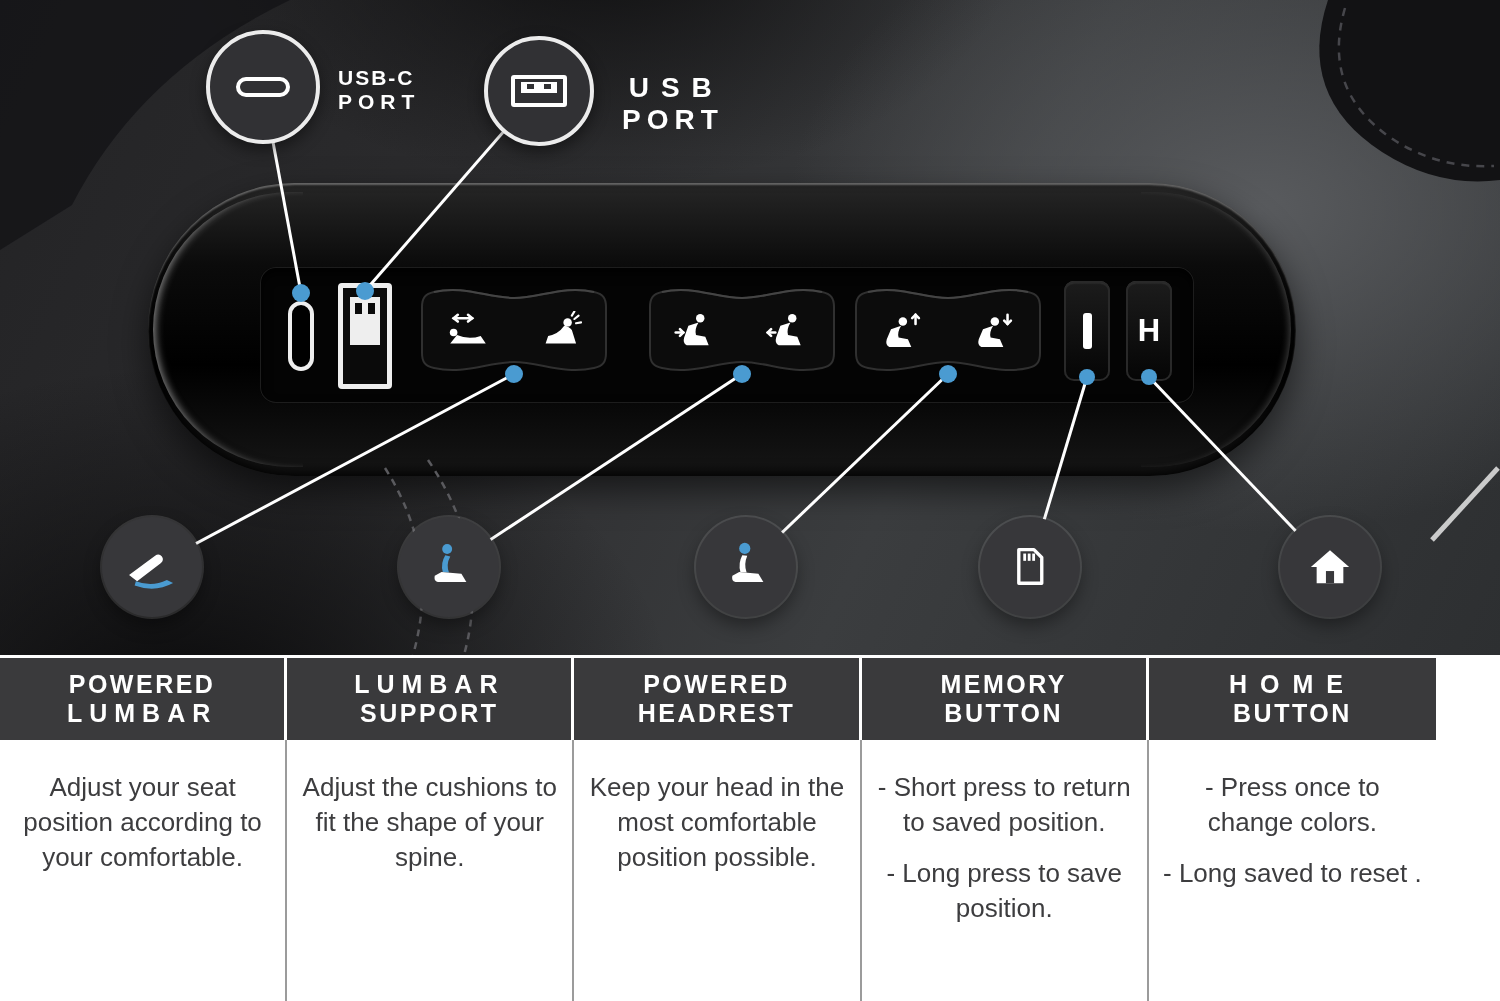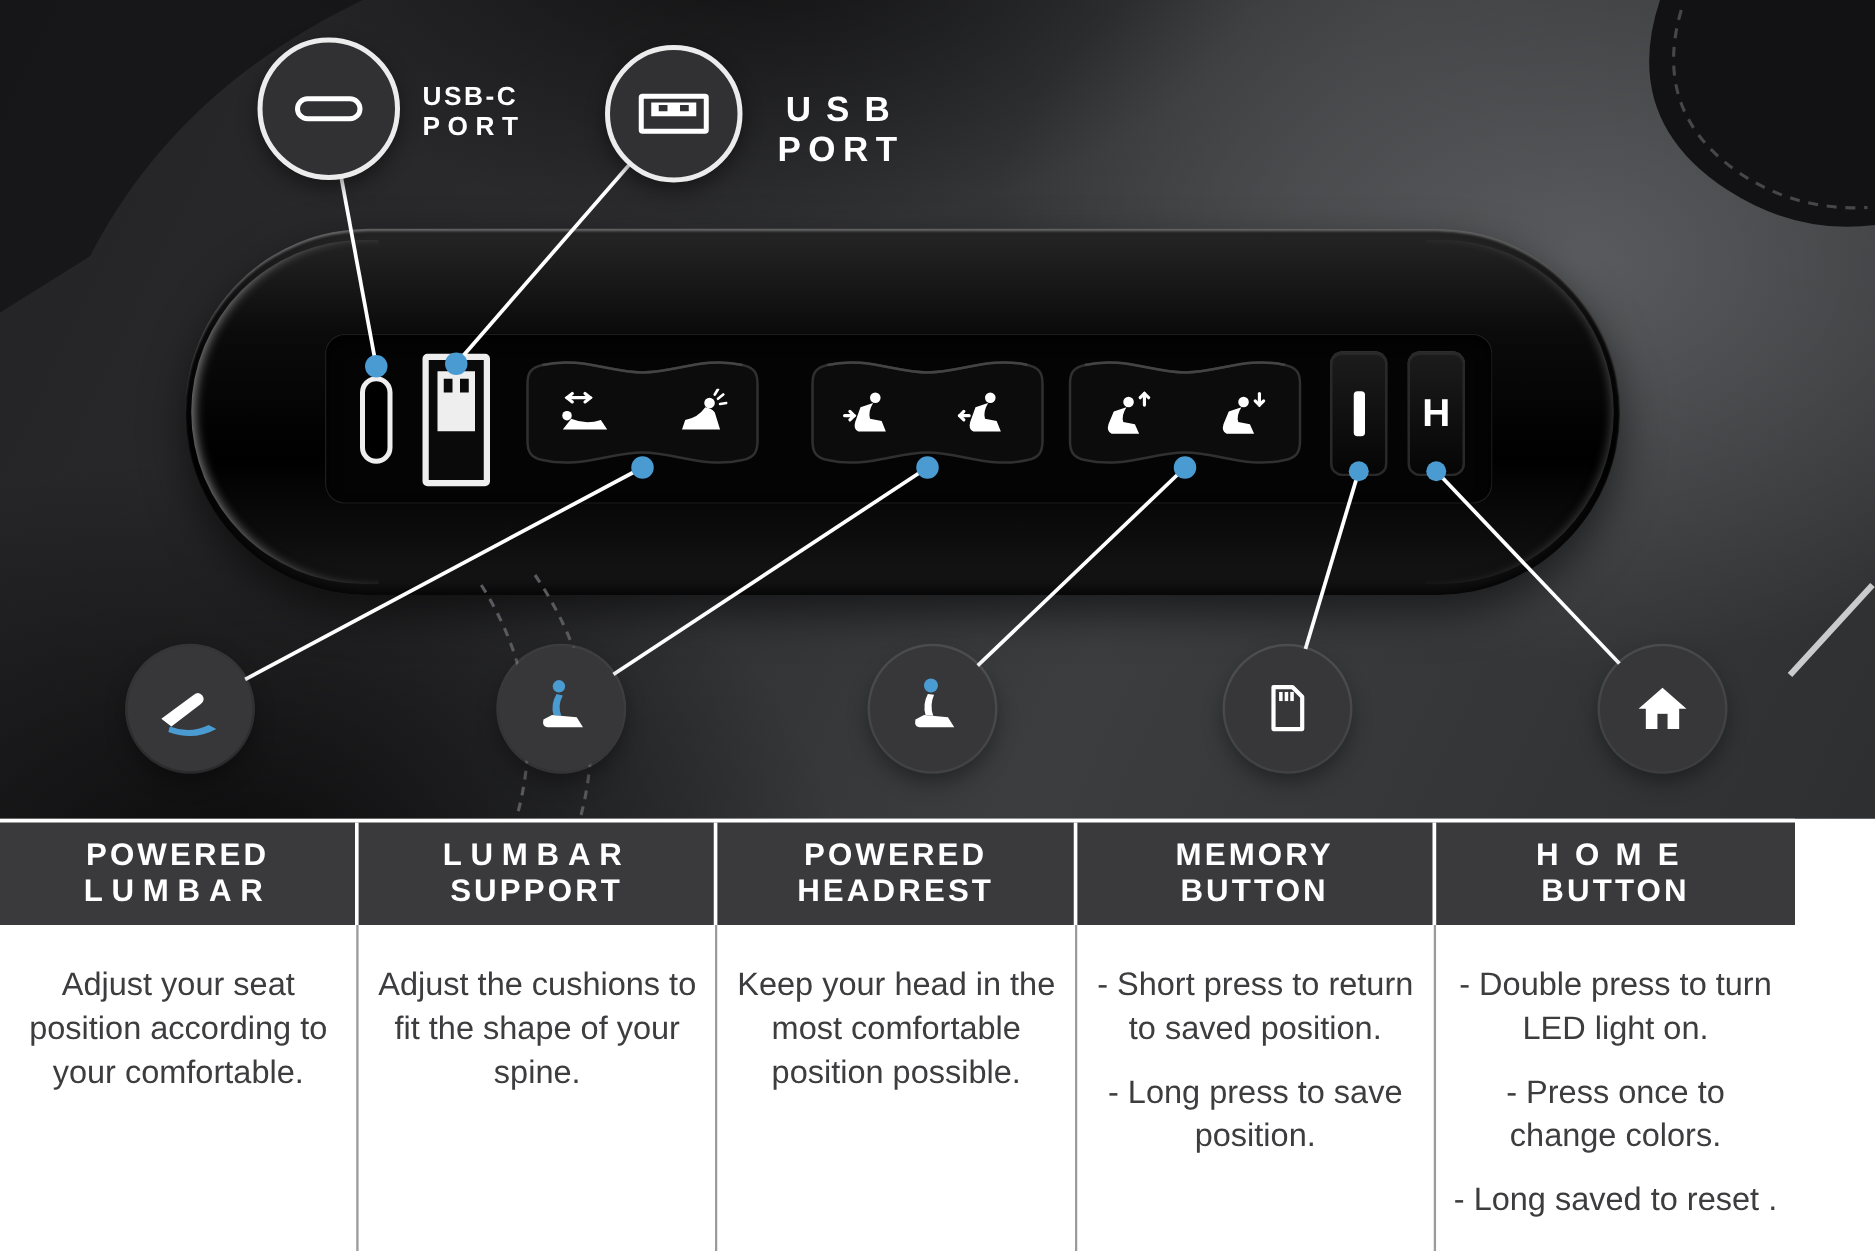--- a/index.html
+++ b/index.html
@@ -338,18 +338,17 @@
       <p>Adjust the cushions to fit the shape of your spine.</p>
     </div>
     <div class="td">
       <p>Keep your head in the most comfortable position possible.</p>
     </div>
     <div class="td">
       <p>- Short press to return to saved position.</p>
       <p>- Long press to save position.</p>
     </div>
     <div class="td last">
-      <p>- Double press to turn LED light on.</p>
       <p>- Press once to change colors.</p>
       <p>- Long saved to reset .</p>
     </div>
   </section>
 </div>
 
 </body></html>

